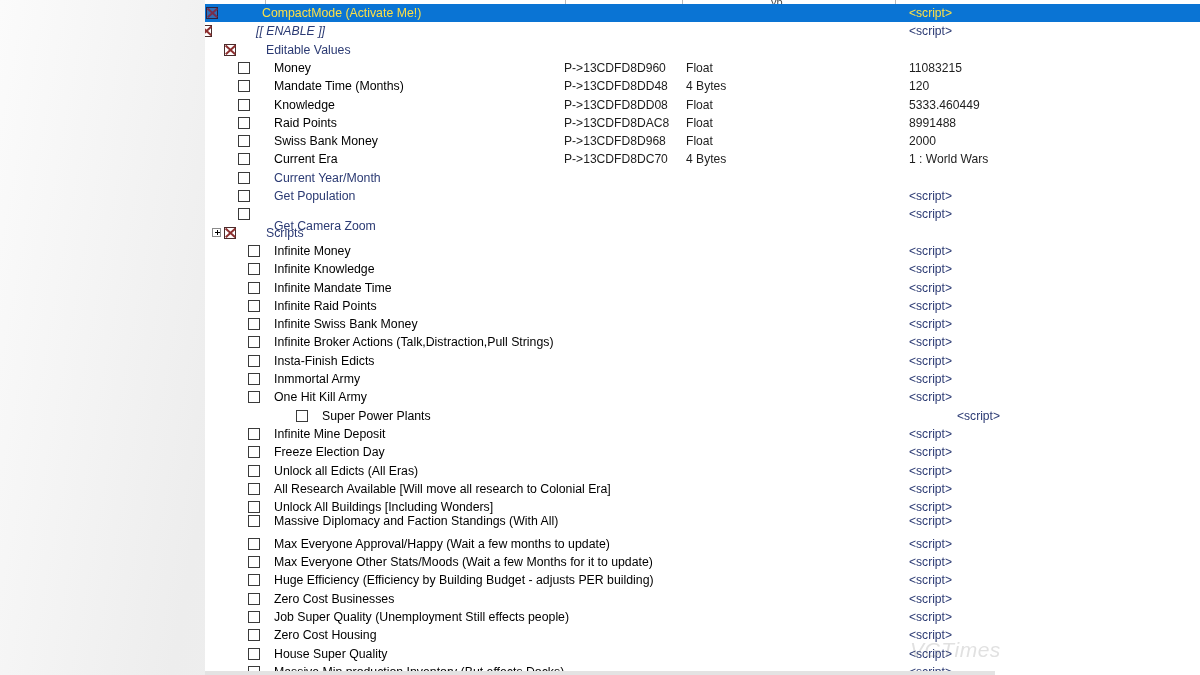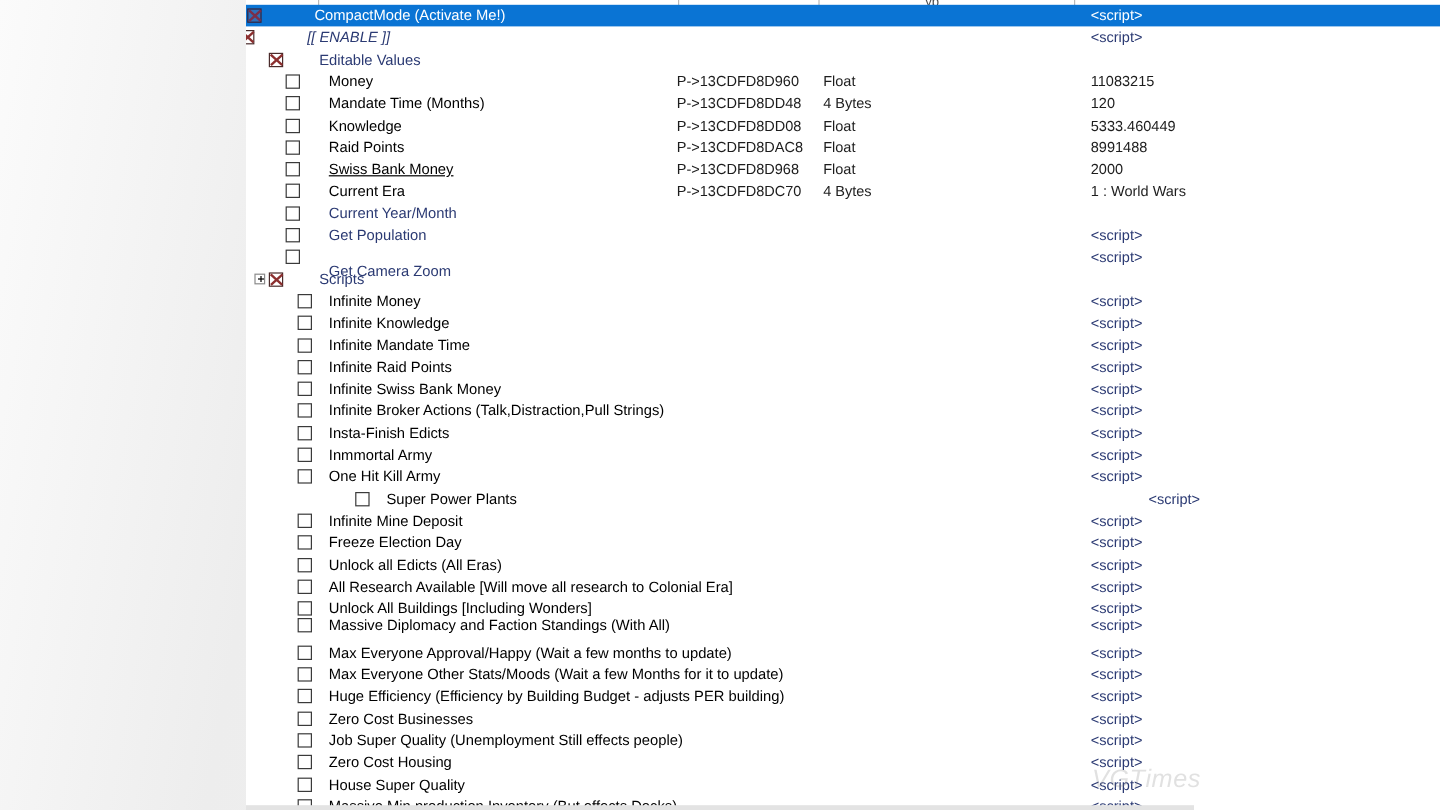--- a/index.html
+++ b/index.html
@@ -30,21 +30,21 @@
     font-size:12.3px;line-height:18.3px;color:#000000;
     white-space:nowrap;
   }
   .row.sel{background:#0a74d4;color:#ffffff;}
   .row.sel .desc,.row.sel .val{color:#ffffff;}
   .desc{position:absolute;top:0;}
   .addr{position:absolute;left:359px;top:0;font-size:12.1px;color:#1d1d1d;}
   .type{position:absolute;left:481px;top:0;font-size:12.1px;color:#1d1d1d;}
   .val{position:absolute;left:704px;top:0;font-size:12.1px;color:#1d1d1d;}
   .script{color:#2b3a73;}
-  .row.sel .script{color:#ffffff;}
+  .row.sel .script{color:#fde047;}
 
   
   .cb{
     position:absolute;top:3px;width:12px;height:12px;box-sizing:border-box;
     border:1.6px solid #3a3a3a;background:#ffffff;
   }
   .cb.x{border-color:#4a2b2b;}
   .cb.x::before,.cb.x::after{
     content:"";position:absolute;left:-1px;top:4px;width:13px;height:1.7px;
     background:#8c2f2f;
@@ -128,21 +128,21 @@
         </div>
         <div class="row" style="top: 113.8px;">
           <div class="cb" style="left: 33px;"></div>
           <span class="desc" style="left: 69px; text-align: right;">Raid Points</span>
           <span class="addr">P-&gt;13CDFD8DAC8</span>
           <span class="type">Float</span>
           <span class="val">8991488</span>
         </div>
         <div class="row" style="top: 132.1px;">
           <div class="cb" style="left: 33px;"></div>
-          <span class="desc" style="left: 69px; text-decoration: underline;">Swiss Bank Money</span>
+          <span class="desc" style="left: 69px;">Swiss Bank Money</span>
           <span class="addr">P-&gt;13CDFD8D968</span>
           <span class="type">Float</span>
           <span class="val">2000</span>
         </div>
         <div class="row" style="top: 150.4px;">
           <div class="cb" style="left: 33px;"></div>
           <span class="desc" style="left: 69px;">Current Era</span>
           <span class="addr">P-&gt;13CDFD8DC70</span>
           <span class="type">4 Bytes</span>
           <span class="val">1 : World Wars</span>

